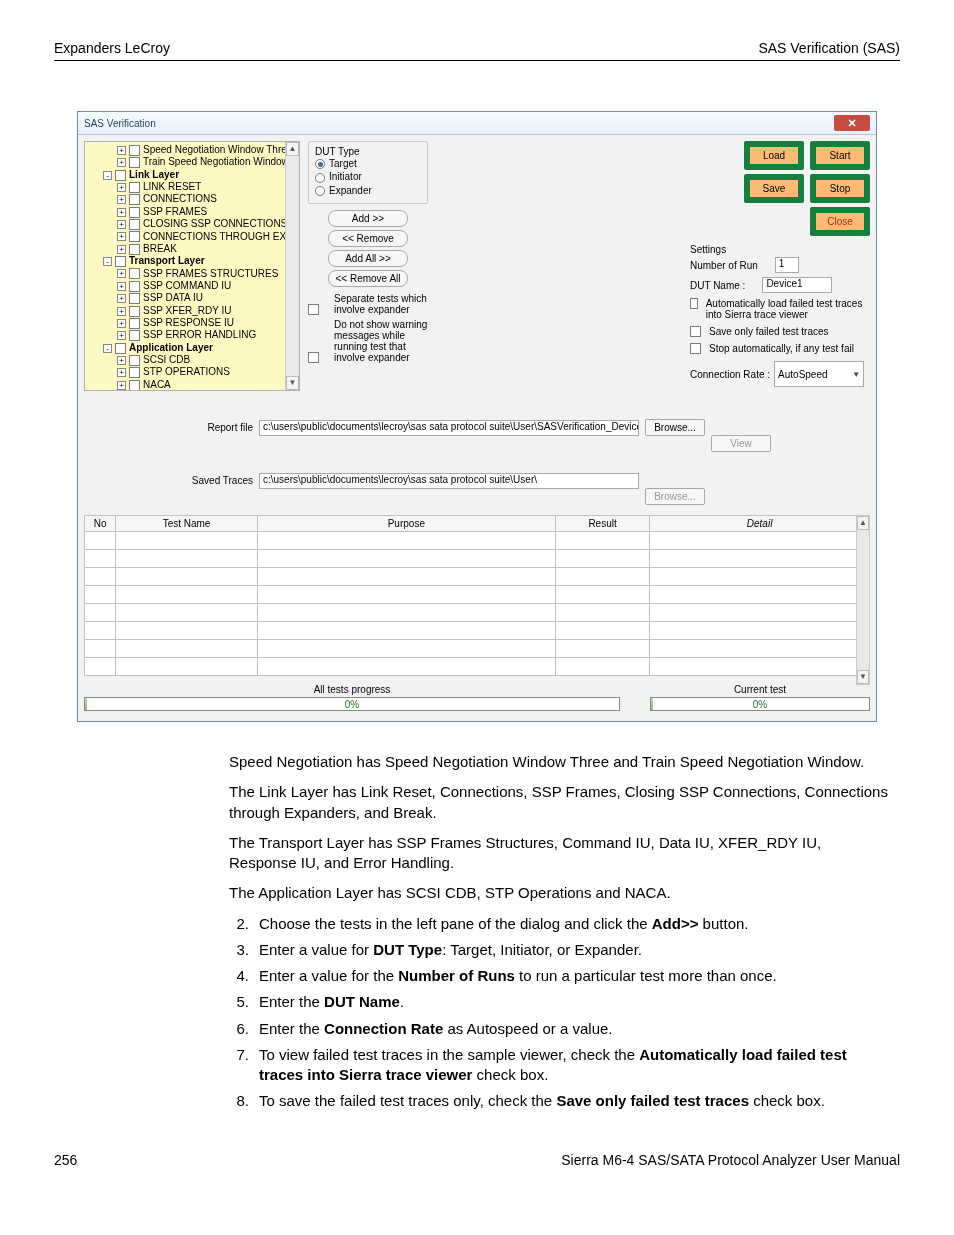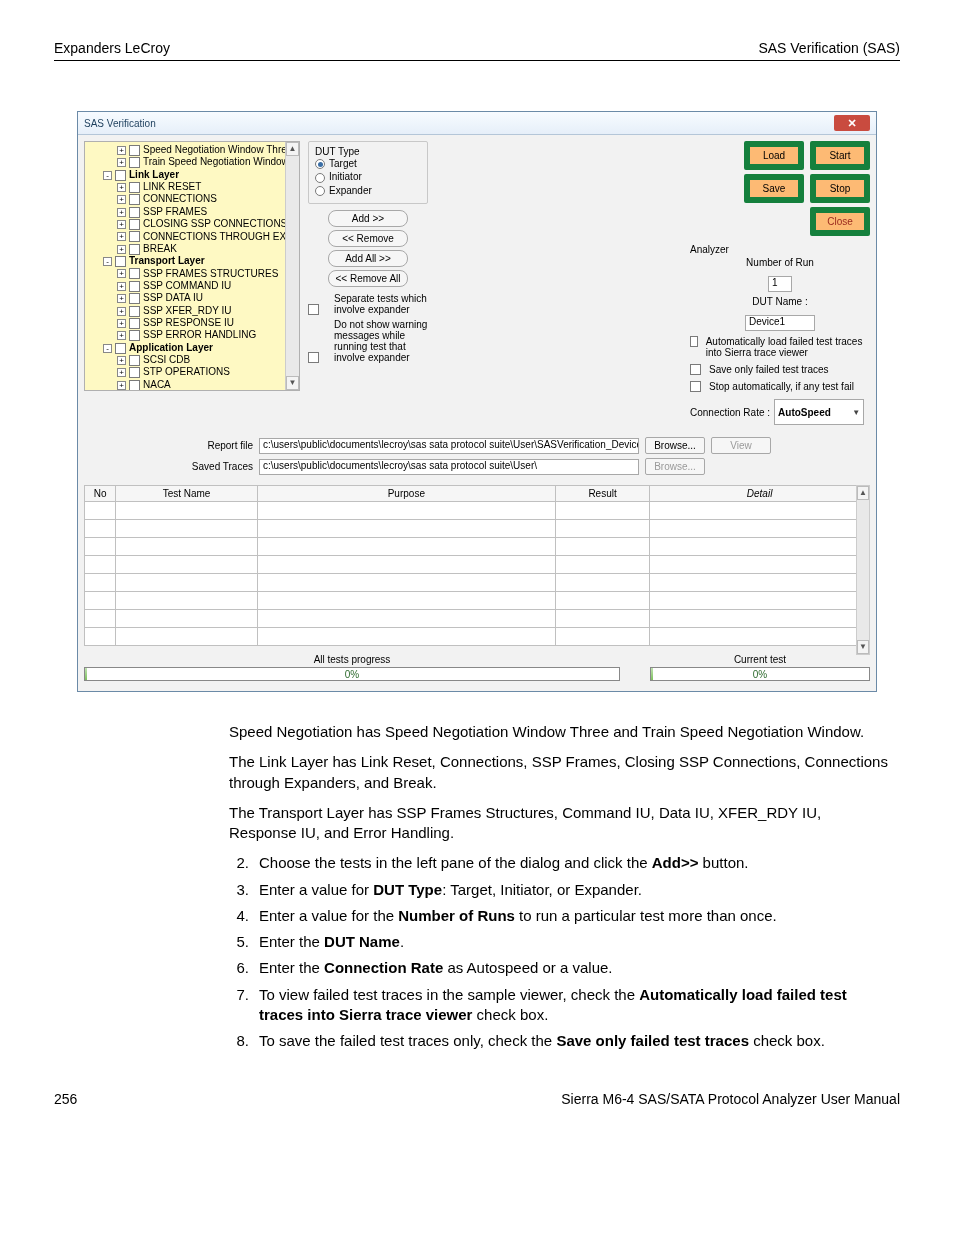--- a/index.html
+++ b/index.html
@@ -125,47 +125,47 @@
 
   
   .right-col { width: 180px; }
   .btn-pair { display:flex; gap:6px; justify-content:flex-end; margin-bottom:4px;}
   .btn {
     width: 60px; padding:3px 0; text-align:center;
     background:#fdba74; border:6px solid #15803d; border-radius:2px;
   }
   .btn.red { color:#9a2a1e; }
   .settings-blk { margin-top:8px; }
-  .set-row { display:flex; align-items:center; gap:8px; padding:2px 0;flex-direction:column; }
+  .set-row { display:flex; align-items:center; gap:17px; padding:2px 0; }
   .set-row .lab { flex: 0 0 auto; }
   .tiny-input {
     width:24px; height:16px; border:1px solid #a8a8a8; background:#fff;
     padding:0 3px; font-size:10px;
   }
   .wide-input { width:70px; height:16px; border:1px solid #a8a8a8; background:#fff; padding:0 3px; font-size:10px;}
   .chk-line { display:flex; gap:5px; align-items:flex-start; padding:3px 0; }
   .chk-line .lab { line-height:11px;}
   .conn-row { display:flex; align-items:center; gap:4px; padding-top:4px;}
   .dropdown {
     display:flex; align-items:center; justify-content:space-between;
     width:90px; height:16px; border:1px solid #a8a8a8; background:#fff;
-    padding:12px 3px; font-size:10px;font-weight:bold;
+    padding:12px 3px; font-size:10px;
   }
   .dd-arrow { font-size:8px; color:#444;}
 
   
   .files { padding: 6px; }
   .file-row { display:flex; align-items:center; gap:6px; margin-bottom:4px; justify-content:center;}
   .file-row .lab { width:70px; text-align:right; }
   .path-input {
     width: 380px; height:16px; border:1px solid #a8a8a8; background:#fff;
     padding:0 3px; font-size:10px; overflow:hidden; white-space:nowrap;
   }
   .file-btn { width:60px; padding:2px 0; text-align:center; background:#f6f6f6; border:1px solid #a8a8a8; border-radius:2px;}
-  .file-btn.dis { color:#9a9a9a; }
+  .file-btn.dis { color:#9a9a9a;margin-top:32px; }
 
   
   .res-table { width:calc(100% - 12px); margin:0 6px; border-collapse:collapse; background:#fff;}
   .res-table th {
     background:#f6f6f6; border:1px solid #c0c0c0; font-weight:normal;
     padding:2px 3px; font-size:10px;
   }
   .res-table td { border:1px solid #c0c0c0; height:18px; }
   .res-side {
     position:absolute; right:6px; width:14px; height:170px;
@@ -289,21 +289,21 @@
             <span class="btn">Start</span>
           </div>
           <div class="btn-pair">
             <span class="btn">Save</span>
             <span class="btn">Stop</span>
           </div>
           <div class="btn-pair">
             <span class="btn red">Close</span>
           </div>
           <div class="settings-blk">
-            <div>Analyzer</div>
+            <div>Settings</div>
             <div class="set-row">
               <span class="lab">Number of Run</span>
               <span class="tiny-input">1</span>
             </div>
             <div class="set-row">
               <span class="lab">DUT Name :</span>
               <span class="wide-input">Device1</span>
             </div>
             <div class="chk-line">
               <span class="chk"></span>
@@ -436,20 +436,21 @@
         </div>
       </div>
     </div>
   </div>
 
   <div class="doc-text">
     <div id="intro-paras">
         <div class="para">Speed Negotiation has Speed Negotiation Window Three and Train Speed Negotiation Window.</div>
         <div class="para">The Link Layer has Link Reset, Connections, SSP Frames, Closing SSP Connections, Connections through Expanders, and Break.</div>
         <div class="para">The Transport Layer has SSP Frames Structures, Command IU, Data IU, XFER_RDY IU, Response IU, and Error Handling.</div>
+        <div class="para">The Application Layer has SCSI CDB, STP Operations and NACA.</div>
       </div>
     <ol class="num-list" id="steps">
         <li>
           <span class="num">2.</span>
           <span class="txt">Choose the tests in the left pane of the dialog and click the <b>Add&gt;&gt;</b> button.</span>
         </li>
         <li>
           <span class="num">3.</span>
           <span class="txt">Enter a value for <b>DUT Type</b>: Target, Initiator, or Expander.</span>
         </li>

